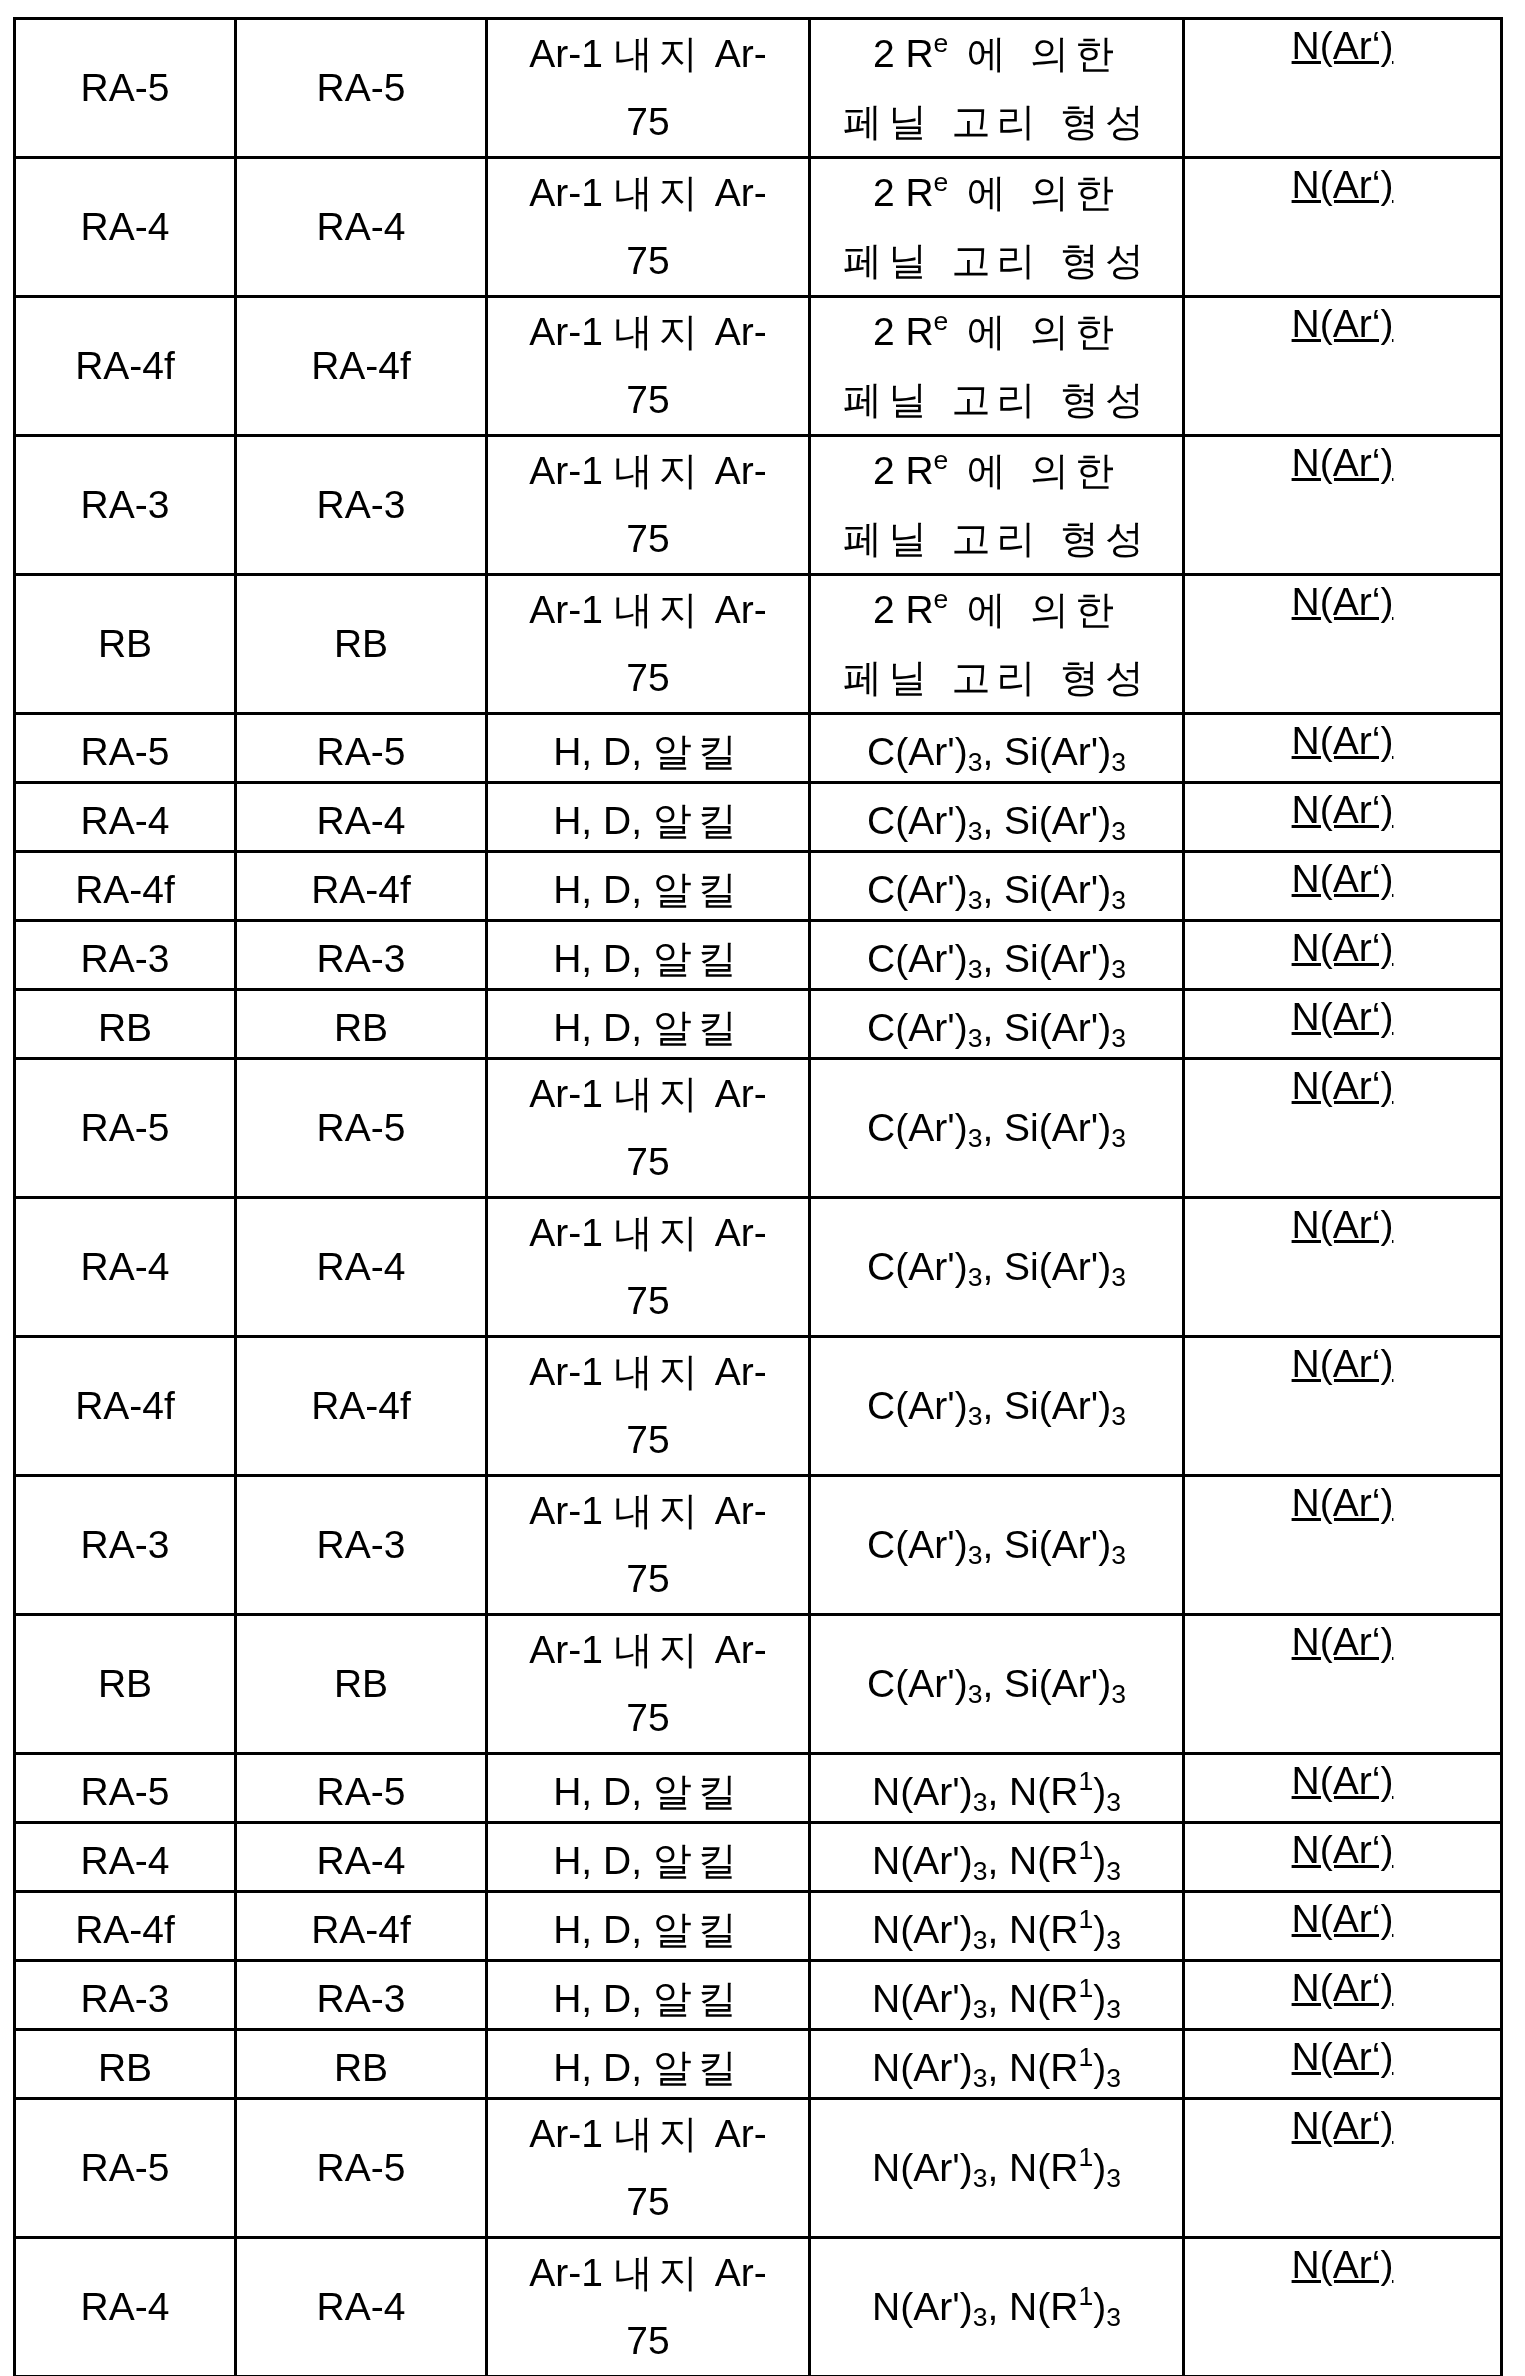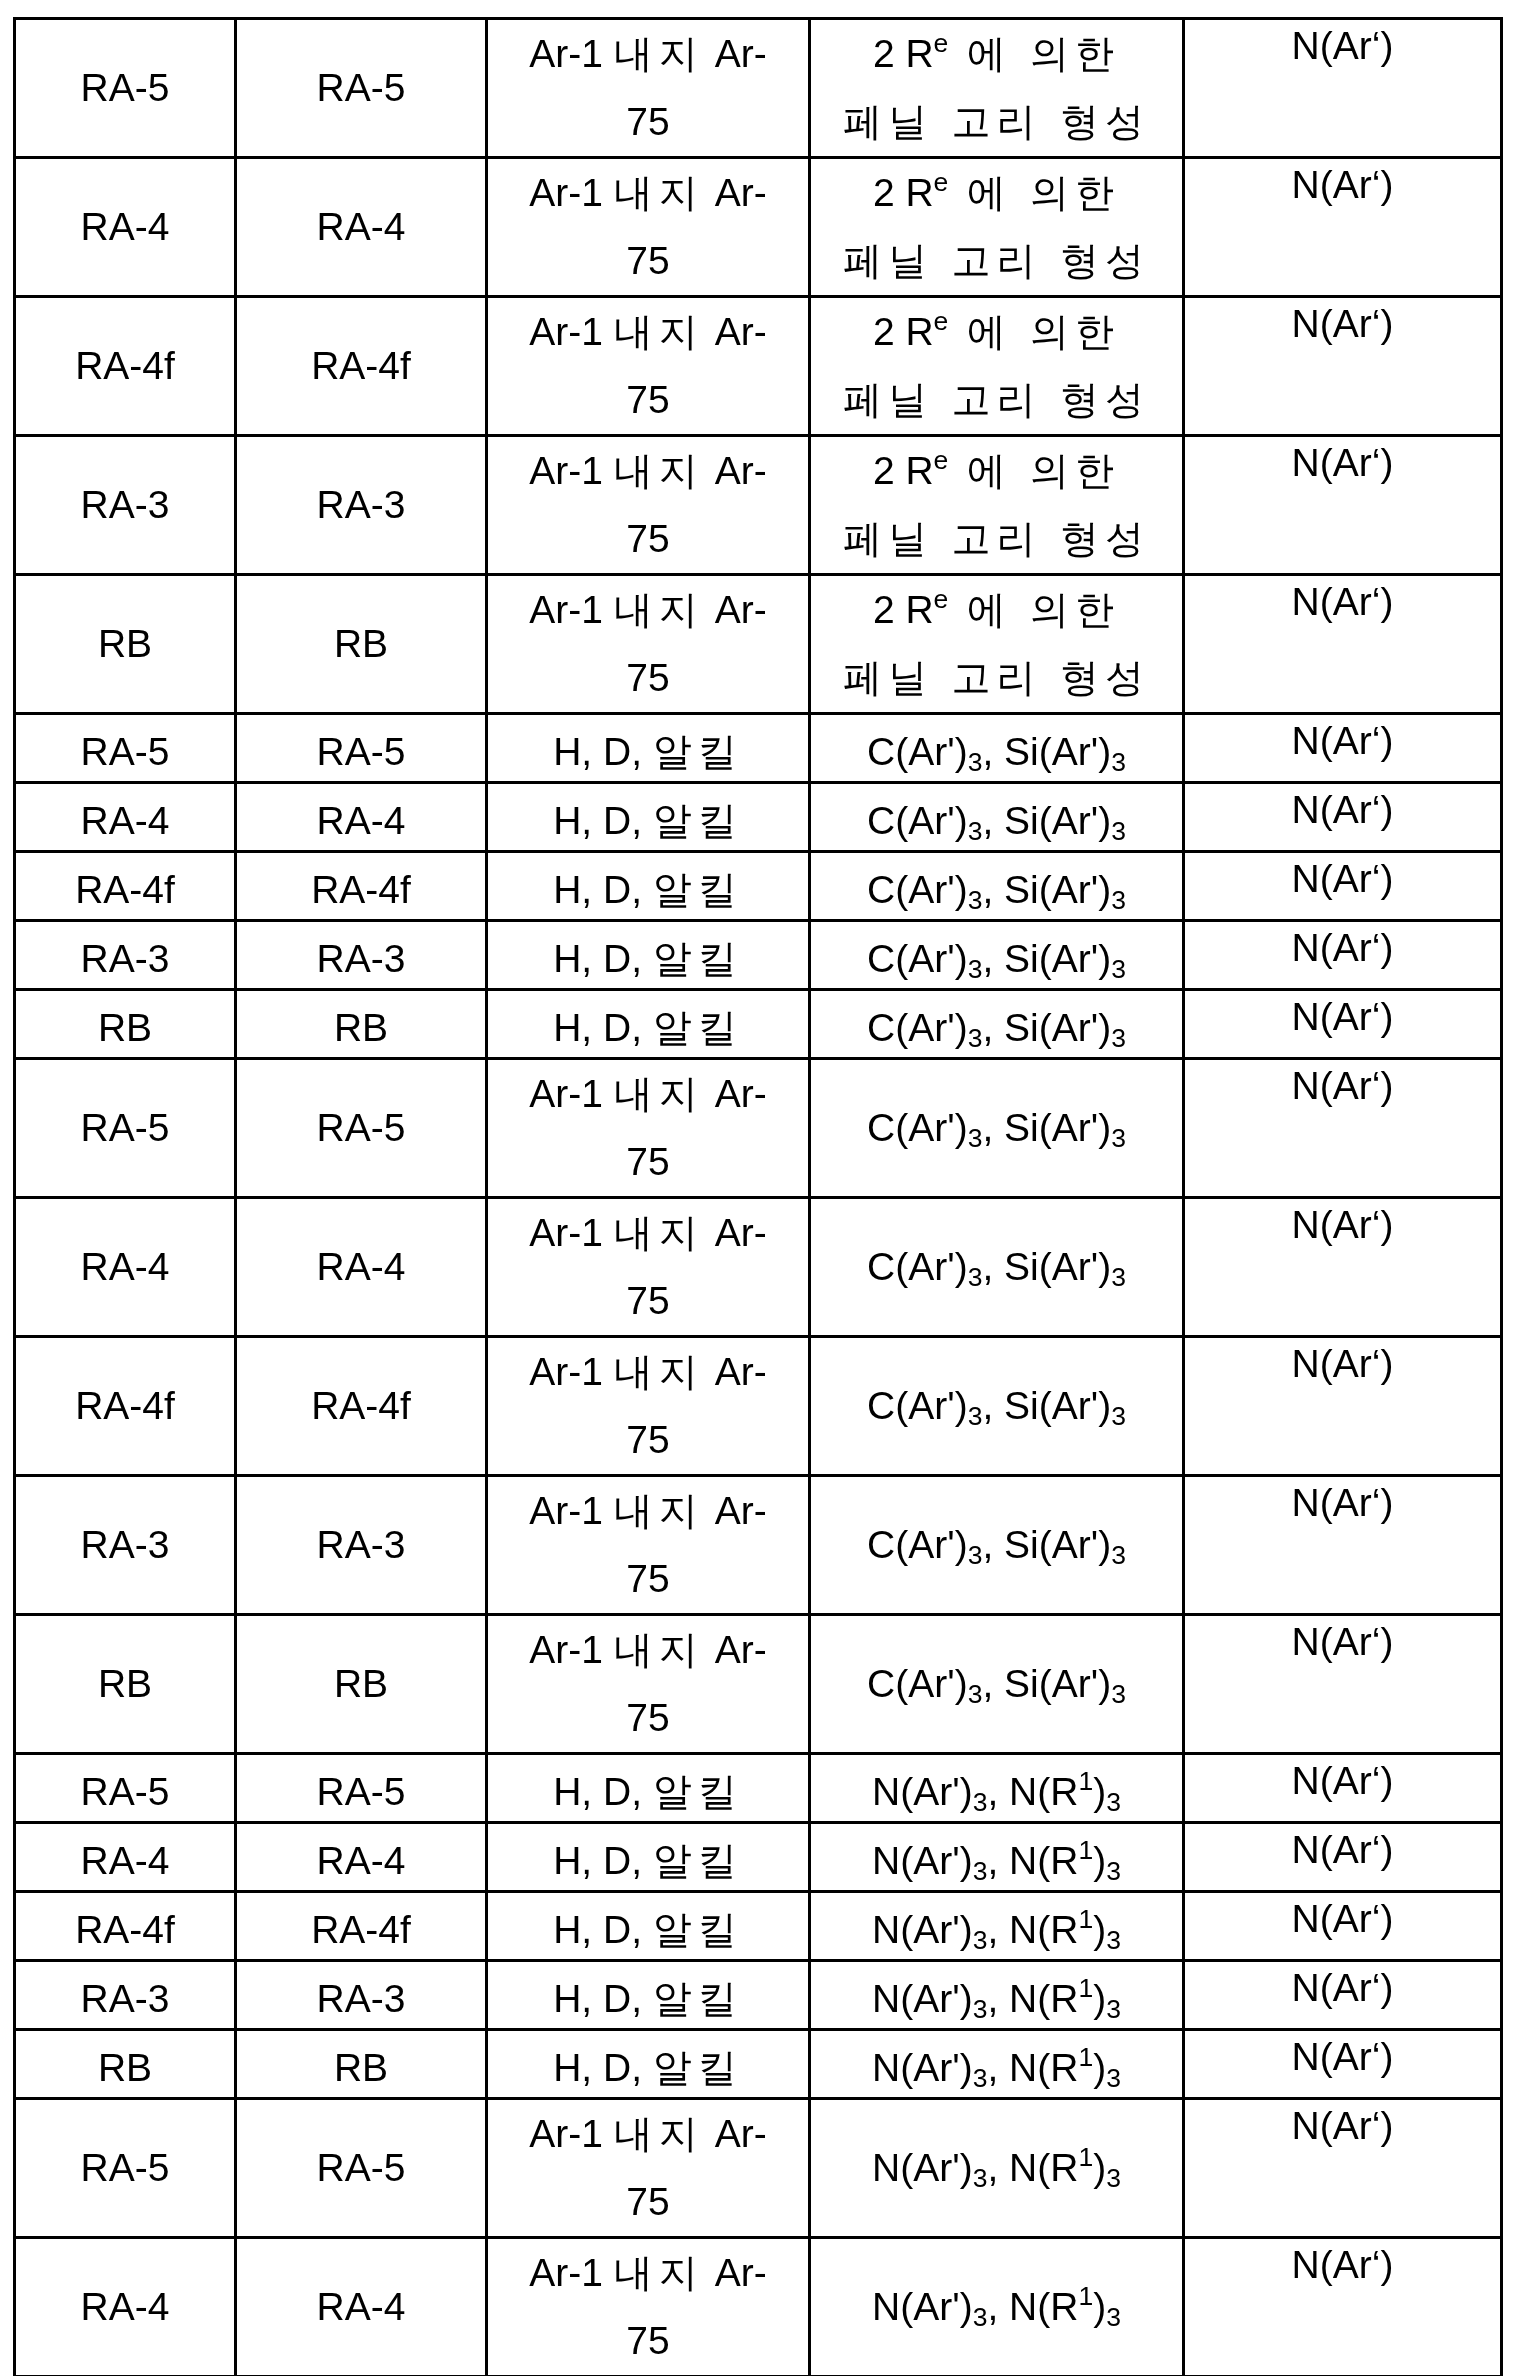--- a/index.html
+++ b/index.html
@@ -30,20 +30,21 @@
     vertical-align: middle;
     font-size: 39px;
     line-height: 68px;
     overflow: hidden;
     box-sizing: border-box;
   }
   #tbl td.c5 {
     vertical-align: top;
     line-height: 52px;
     padding-top: 0;
+    text-decoration: underline;
   }
   #tbl tr.tall td { height: 137px; }
   #tbl tr.short td { height: 69px; }
   #tbl tr.short td { line-height: 58px; padding-top: 8px; }
   #tbl tr.short td.c5 { line-height: 52px; padding-top: 0; }
   .ko { font-family: "DejaVu Serif", "Liberation Serif", serif; font-weight: normal; letter-spacing: 6px; }
   sub { font-size: 0.68em; vertical-align: -0.22em; line-height: 0; }
   sup { font-size: 0.68em; vertical-align: 0.55em; line-height: 0; }
 </style>
 </head>

